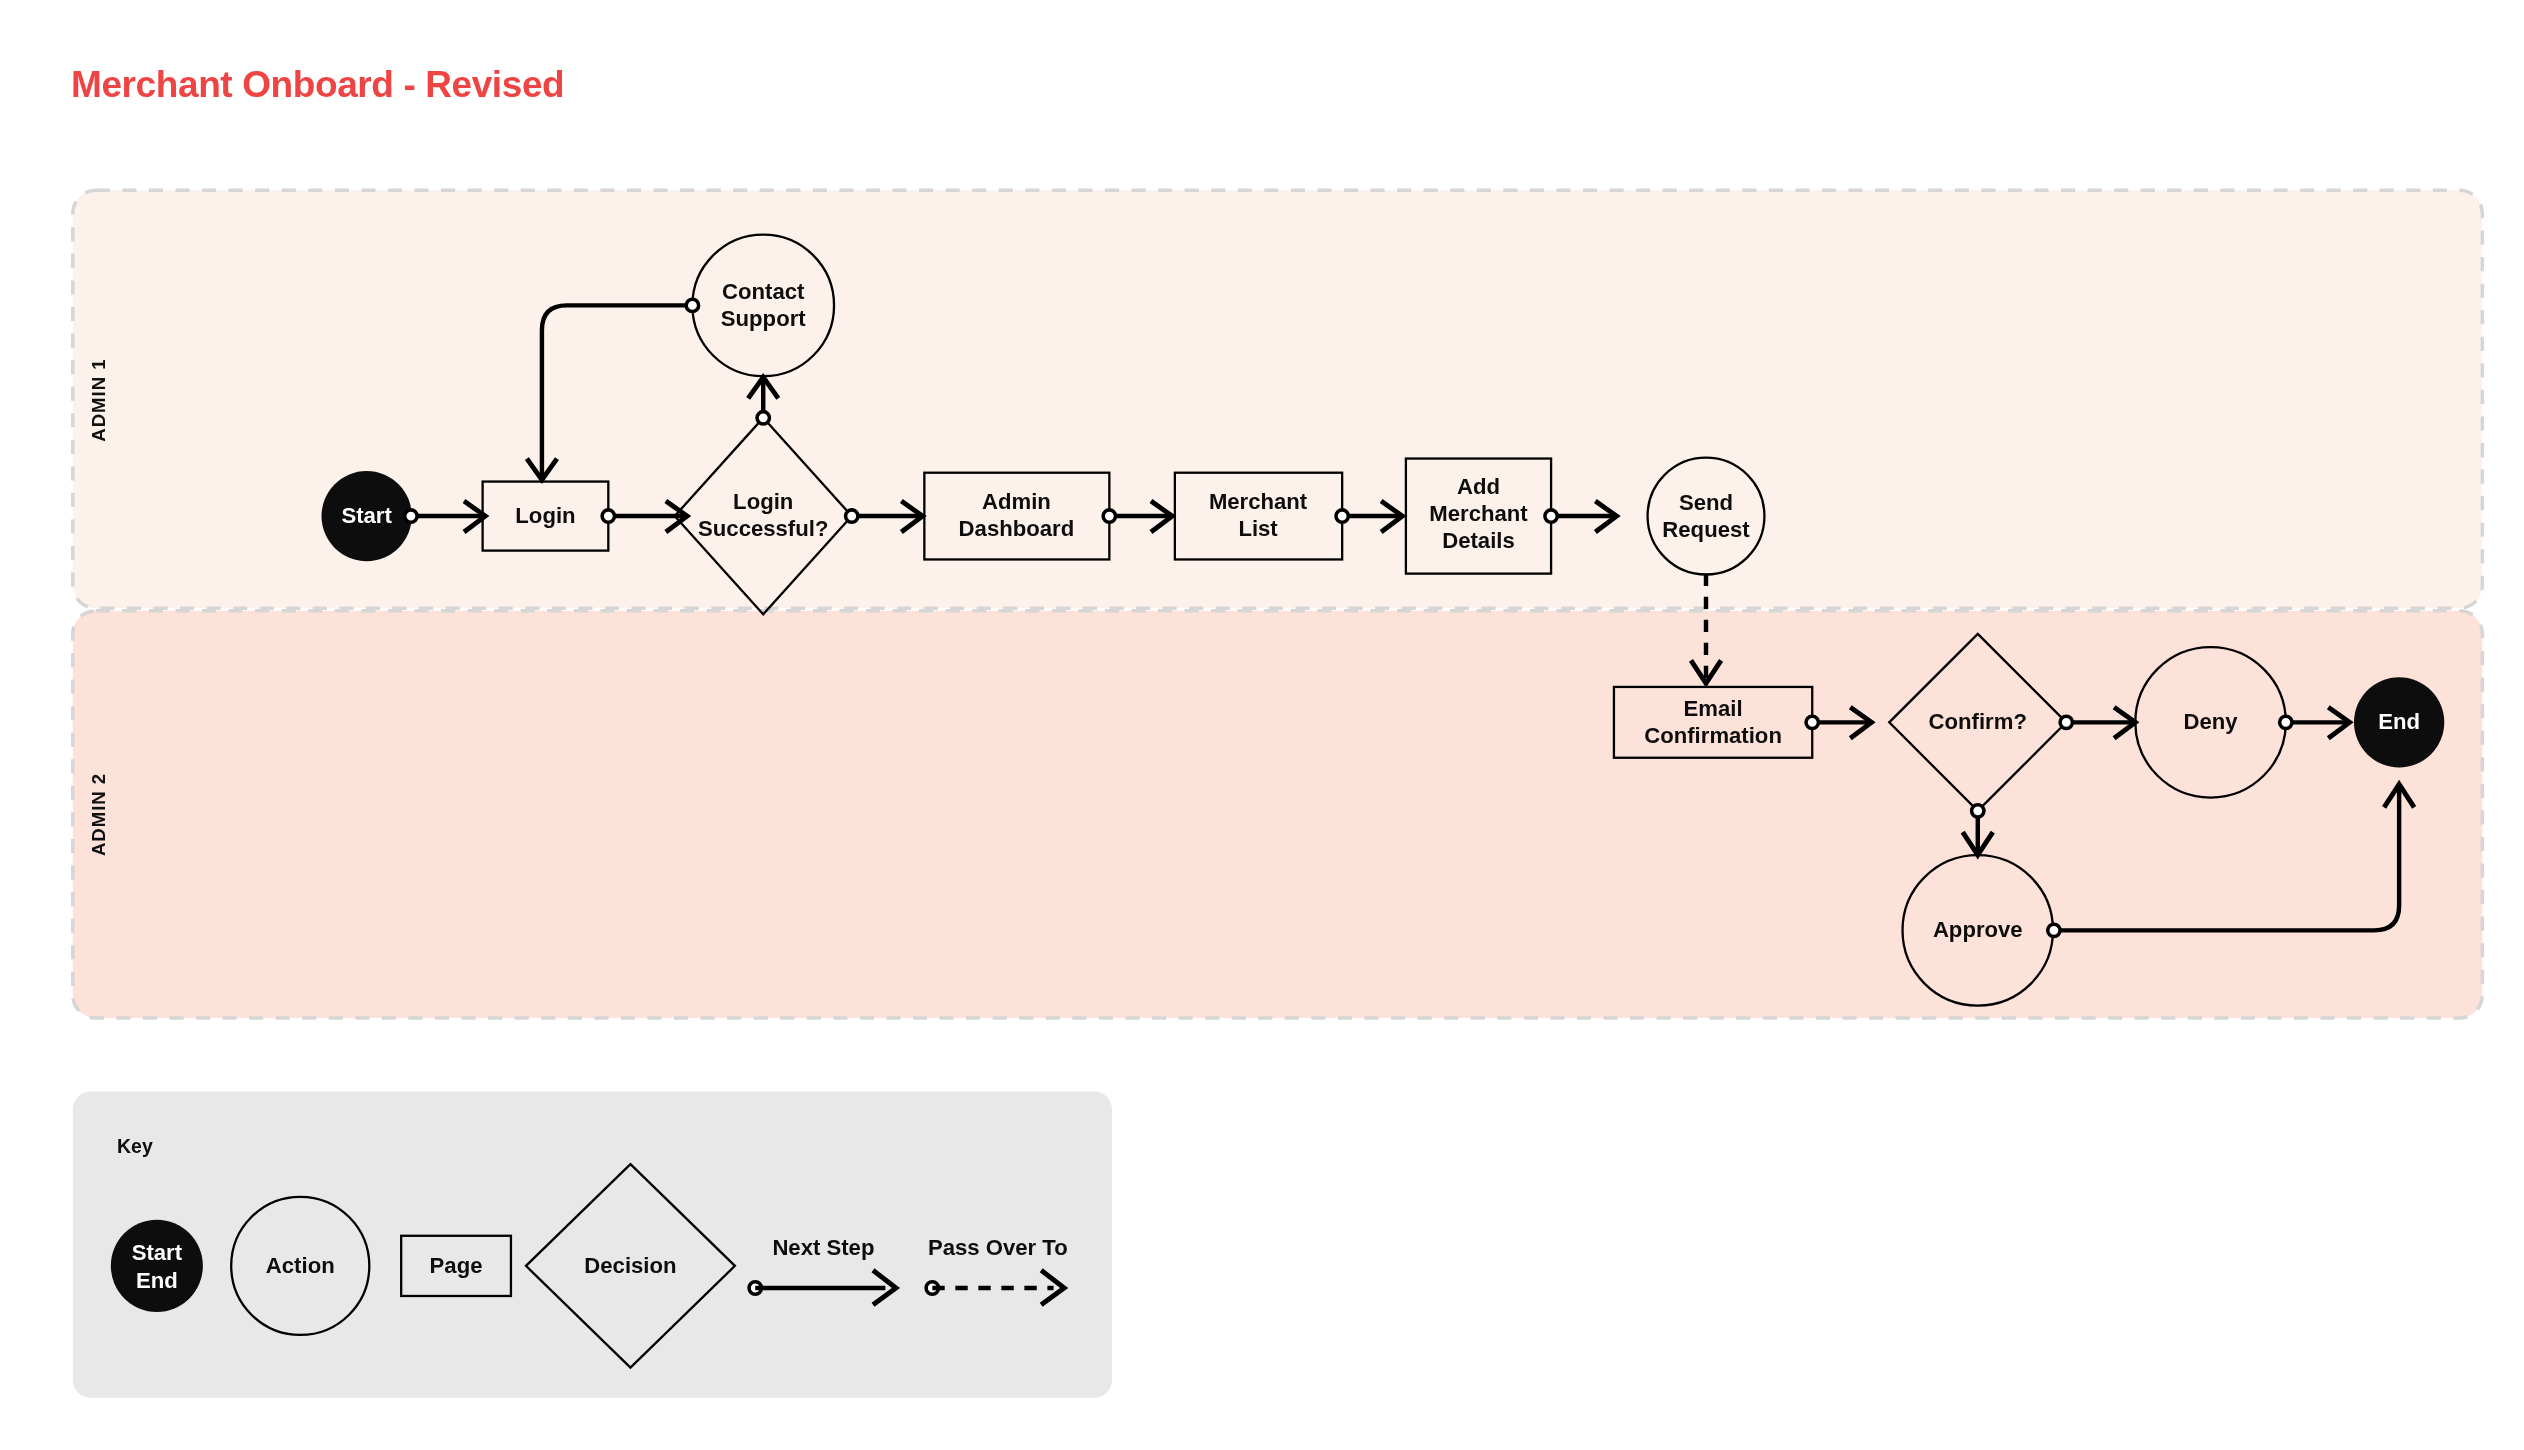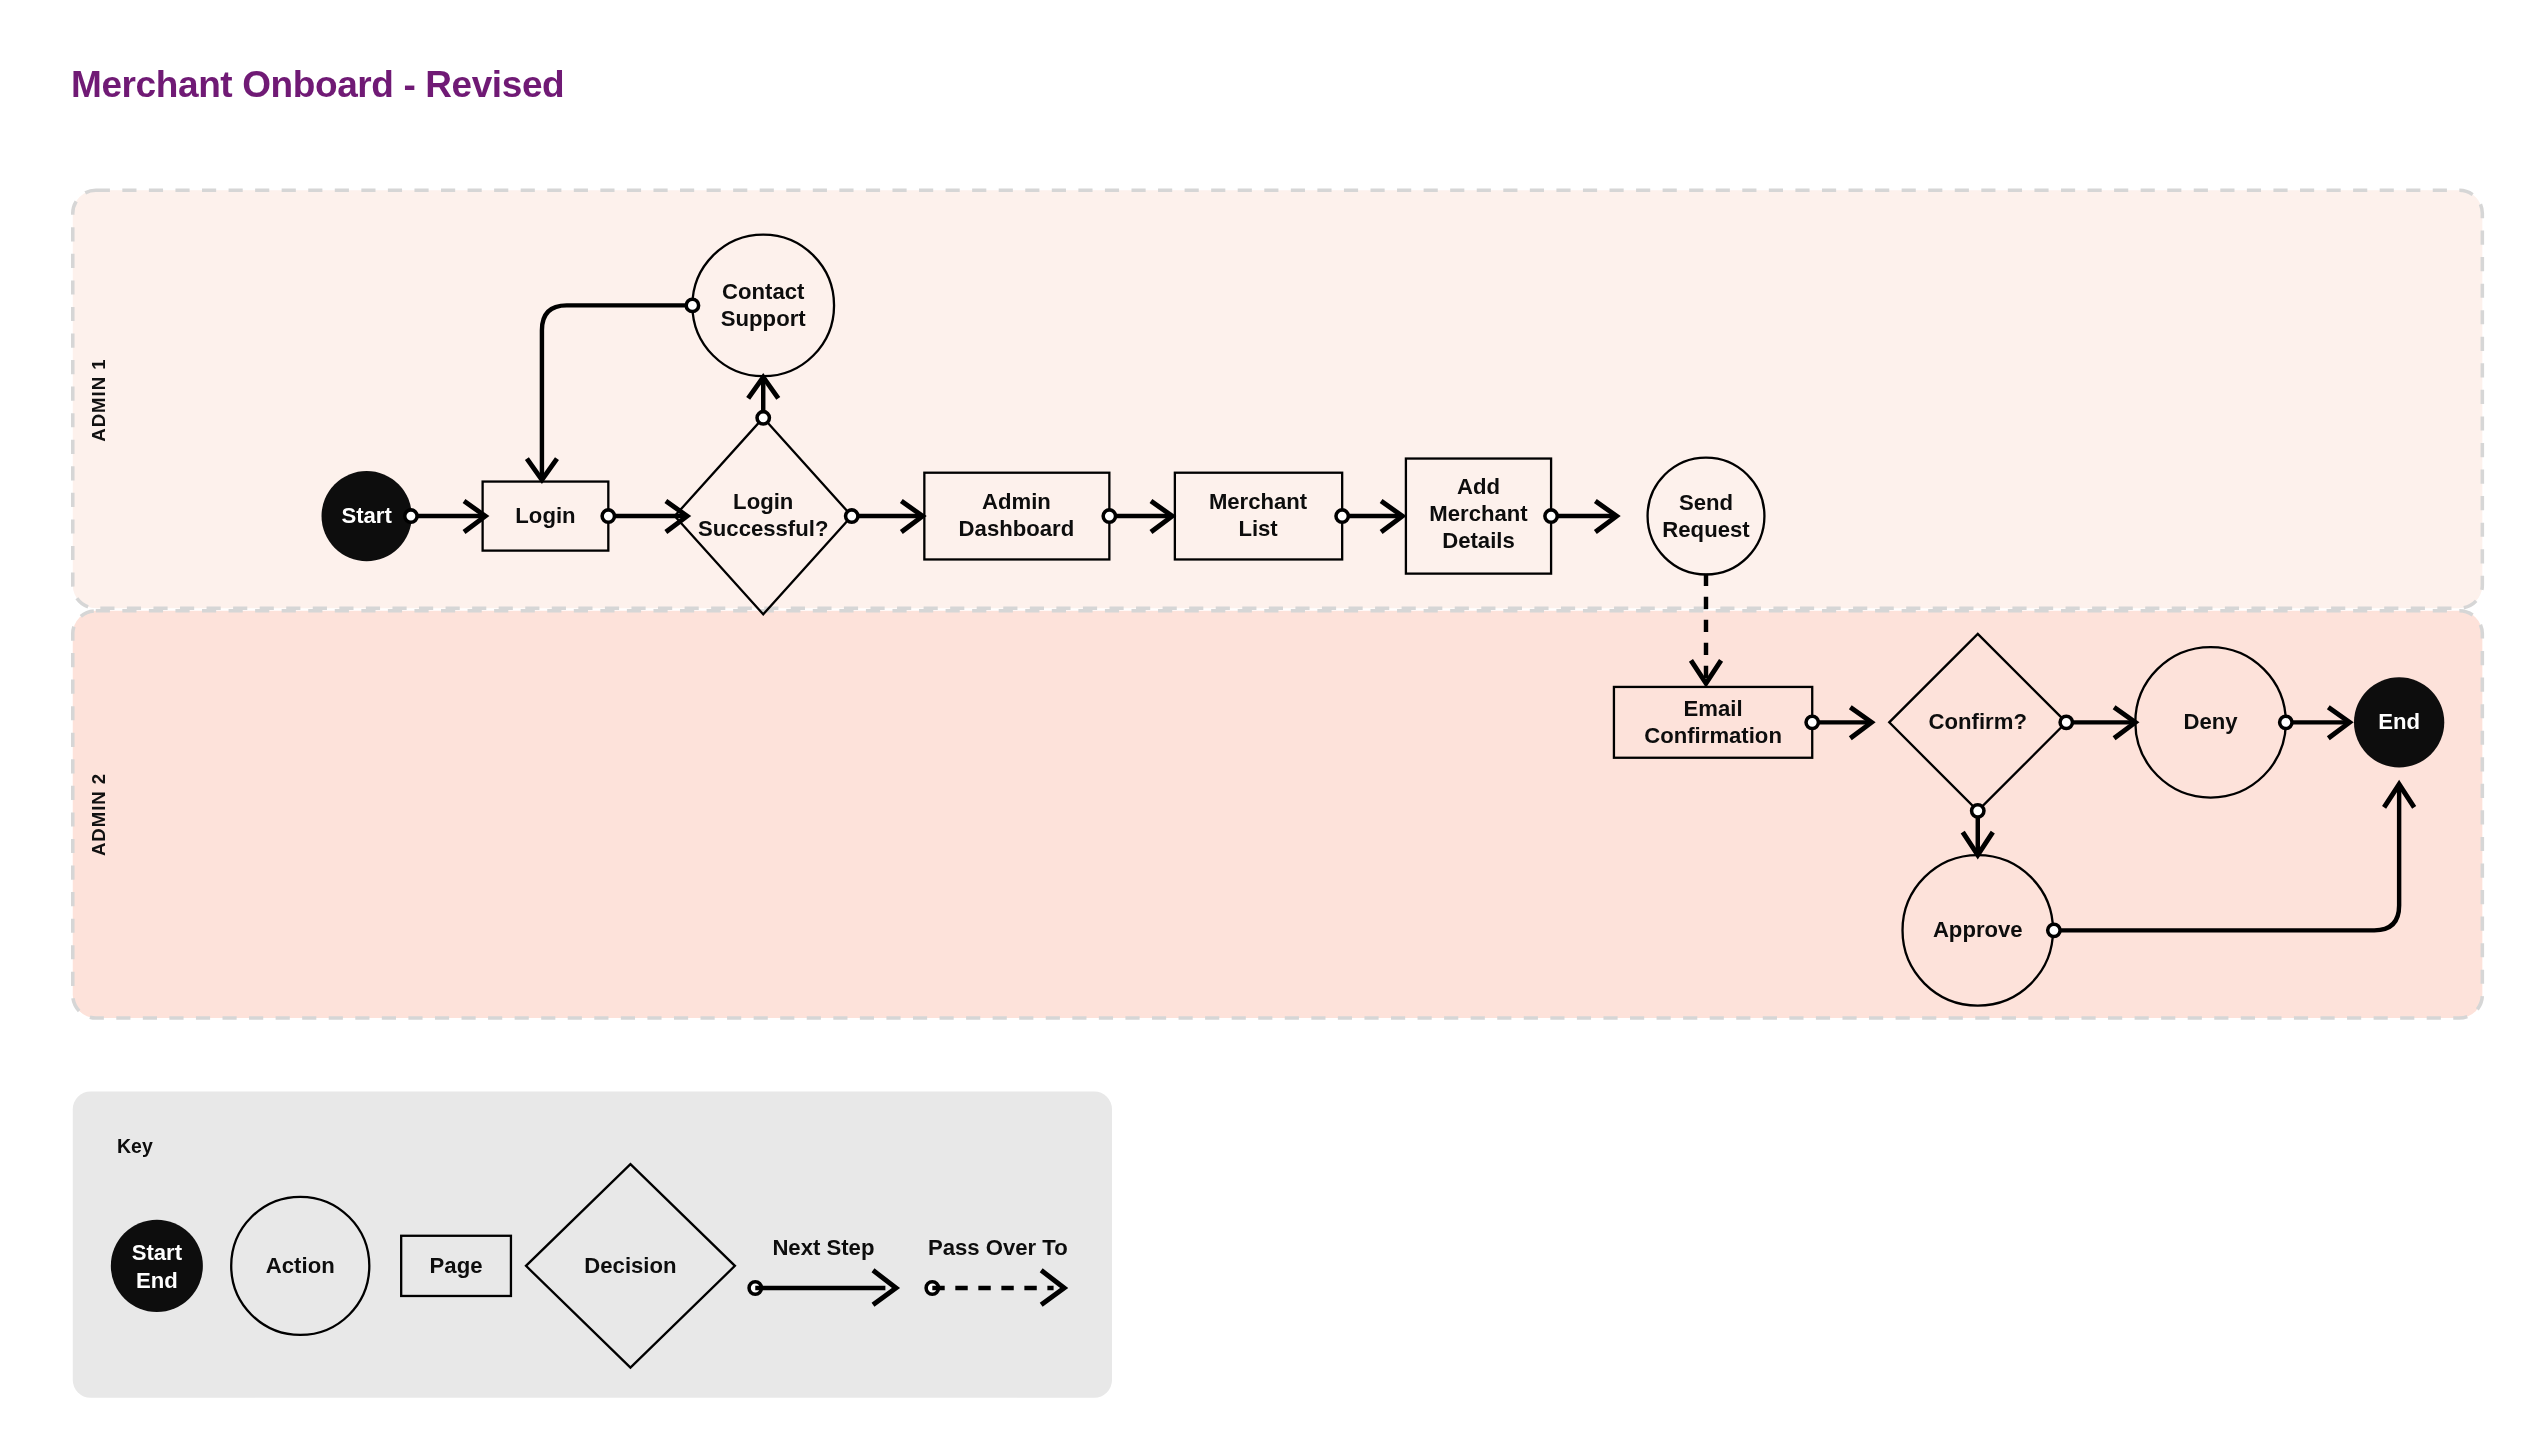--- a/index.html
+++ b/index.html
@@ -14,21 +14,21 @@
     font-family: "Liberation Sans", sans-serif;
     overflow: hidden;
     position: relative;
   }
   #page-title {
     position: absolute;
     left: 71px;
     top: 64px;
     font-size: 37px;
     font-weight: bold;
-    color: #701a75;
+    color: #ef4444;
     letter-spacing: -0.4px;
     white-space: nowrap;
   }
   #canvas {
     position: absolute;
     left: 0;
     top: 0;
     width: 2525px;
     height: 1450px;
   }

